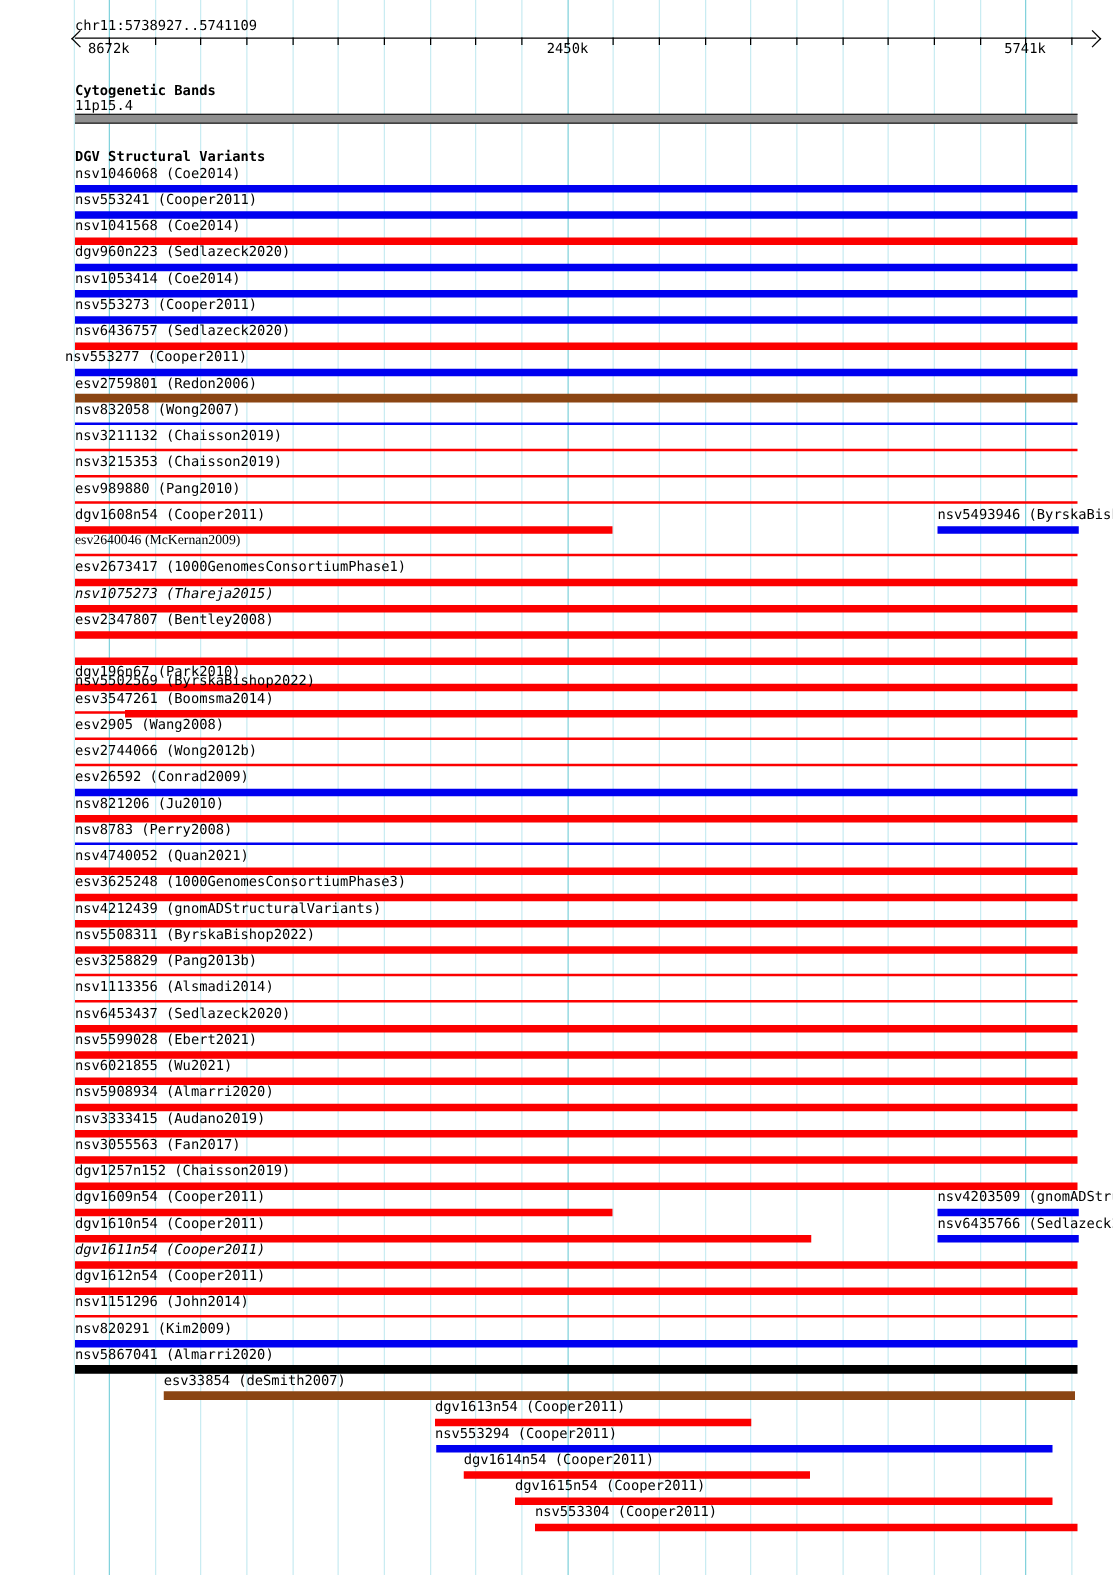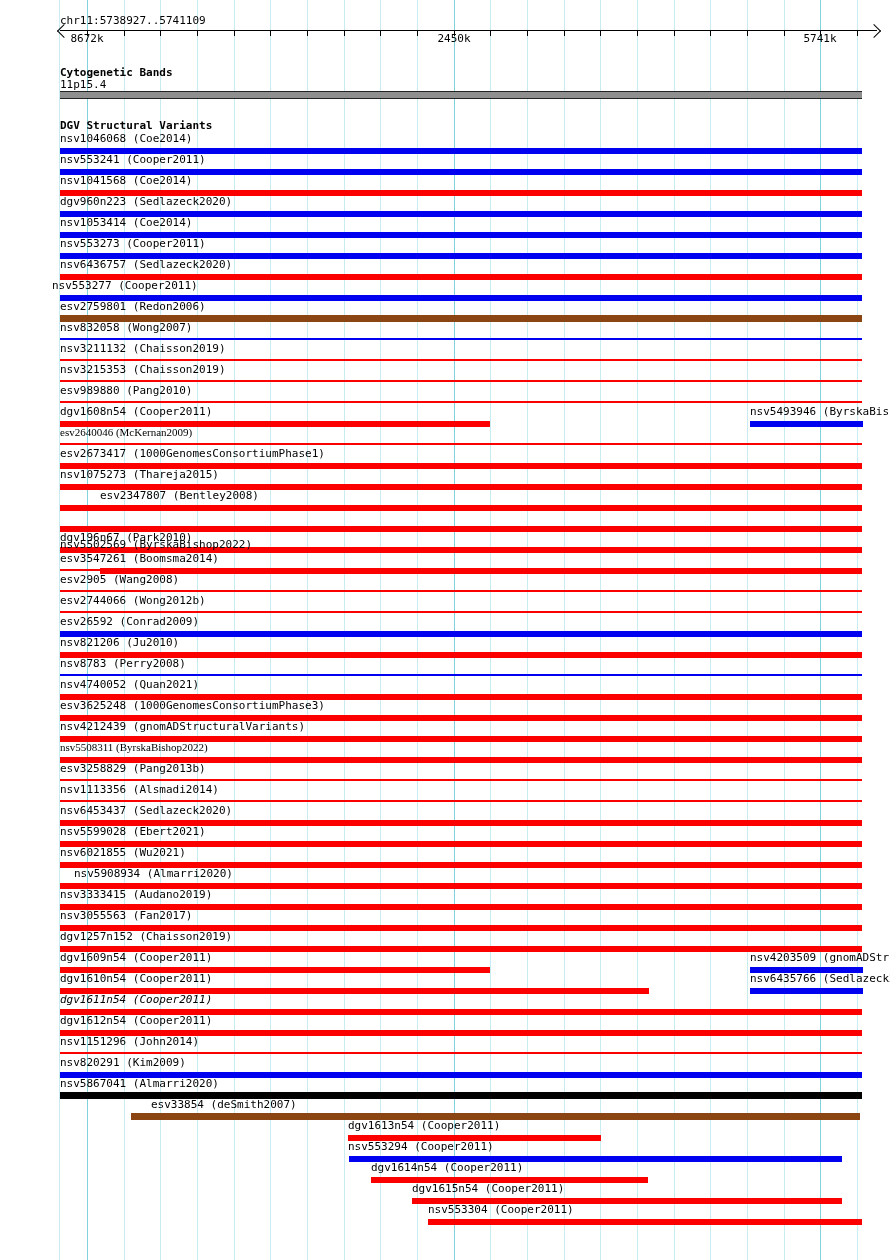--- a/index.html
+++ b/index.html
@@ -149,25 +149,25 @@
       </div>
       <div class="">
         <div class="vlabel" style="left: 60px; top: 426px; font-family: Liberation Serif, serif;">esv2640046 (McKernan2009)</div>
         <div class="vbar" style="left: 60px; width: 802px; top: 443px; height: 2px; background: rgb(252, 0, 0);"></div>
       </div>
       <div class="">
         <div class="vlabel" style="left: 60px; top: 447px;">esv2673417 (1000GenomesConsortiumPhase1)</div>
         <div class="vbar" style="left: 60px; width: 802px; top: 463px; height: 6px; background: rgb(252, 0, 0);"></div>
       </div>
       <div class="">
-        <div class="vlabel" style="left: 60px; top: 468px;">nsv1075273 (Thareja2015)</div>
+        <div class="vlabel" style="left: 60px; top: 468px; font-style: italic;">nsv1075273 (Thareja2015)</div>
         <div class="vbar" style="left: 60px; width: 802px; top: 484px; height: 6px; background: rgb(252, 0, 0);"></div>
       </div>
       <div class="">
-        <div class="vlabel" style="left: 60px; top: 489px; margin-left: 40px;">esv2347807 (Bentley2008)</div>
+        <div class="vlabel" style="left: 60px; top: 489px;">esv2347807 (Bentley2008)</div>
         <div class="vbar" style="left: 60px; width: 802px; top: 505px; height: 6px; background: rgb(252, 0, 0);"></div>
       </div>
       <div class="">
         <div class="vlabel" style="left: 60px; top: 538px;">nsv5502569 (ByrskaBishop2022)</div>
         <div class="vbar" style="left: 60px; width: 802px; top: 526px; height: 6px; background: rgb(252, 0, 0);"></div>
       </div>
       <div class="">
         <div class="vlabel" style="left: 60px; top: 531px;">dgv196n67 (Park2010)</div>
         <div class="vbar" style="left: 60px; width: 802px; top: 547px; height: 6px; background: rgb(252, 0, 0);"></div>
       </div>
@@ -202,21 +202,21 @@
       </div>
       <div class="">
         <div class="vlabel" style="left: 60px; top: 699px;">esv3625248 (1000GenomesConsortiumPhase3)</div>
         <div class="vbar" style="left: 60px; width: 802px; top: 715px; height: 6px; background: rgb(252, 0, 0);"></div>
       </div>
       <div class="">
         <div class="vlabel" style="left: 60px; top: 720px;">nsv4212439 (gnomADStructuralVariants)</div>
         <div class="vbar" style="left: 60px; width: 802px; top: 736px; height: 6px; background: rgb(252, 0, 0);"></div>
       </div>
       <div class="">
-        <div class="vlabel" style="left: 60px; top: 741px; font-family: Liberation Serif, serif;">nsv5508311 (ByrskaBishop2022)</div>
+        <div class="vlabel" style="left: 60px; top: 741px;">nsv5508311 (ByrskaBishop2022)</div>
         <div class="vbar" style="left: 60px; width: 802px; top: 757px; height: 6px; background: rgb(252, 0, 0);"></div>
       </div>
       <div class="">
         <div class="vlabel" style="left: 60px; top: 762px;">esv3258829 (Pang2013b)</div>
         <div class="vbar" style="left: 60px; width: 802px; top: 779px; height: 2px; background: rgb(252, 0, 0);"></div>
       </div>
       <div class="">
         <div class="vlabel" style="left: 60px; top: 783px;">nsv1113356 (Alsmadi2014)</div>
         <div class="vbar" style="left: 60px; width: 802px; top: 800px; height: 2px; background: rgb(252, 0, 0);"></div>
       </div>
@@ -226,21 +226,21 @@
       </div>
       <div class="">
         <div class="vlabel" style="left: 60px; top: 825px;">nsv5599028 (Ebert2021)</div>
         <div class="vbar" style="left: 60px; width: 802px; top: 841px; height: 6px; background: rgb(252, 0, 0);"></div>
       </div>
       <div class="">
         <div class="vlabel" style="left: 60px; top: 846px;">nsv6021855 (Wu2021)</div>
         <div class="vbar" style="left: 60px; width: 802px; top: 862px; height: 6px; background: rgb(252, 0, 0);"></div>
       </div>
       <div class="">
-        <div class="vlabel" style="left: 74px; top: 867px;">nsv5908934 (Almarri2020)</div>
+        <div class="vlabel" style="left: 60px; top: 867px;">nsv5908934 (Almarri2020)</div>
         <div class="vbar" style="left: 60px; width: 802px; top: 883px; height: 6px; background: rgb(252, 0, 0);"></div>
       </div>
       <div class="">
         <div class="vlabel" style="left: 60px; top: 888px;">nsv3333415 (Audano2019)</div>
         <div class="vbar" style="left: 60px; width: 802px; top: 904px; height: 6px; background: rgb(252, 0, 0);"></div>
       </div>
       <div class="">
         <div class="vlabel" style="left: 60px; top: 909px;">nsv3055563 (Fan2017)</div>
         <div class="vbar" style="left: 60px; width: 802px; top: 925px; height: 6px; background: rgb(252, 0, 0);"></div>
       </div>
@@ -274,21 +274,21 @@
       </div>
       <div class="">
         <div class="vlabel" style="left: 60px; top: 1056px;">nsv820291 (Kim2009)</div>
         <div class="vbar" style="left: 60px; width: 802px; top: 1072px; height: 6px; background: rgb(0, 0, 240);"></div>
       </div>
       <div class="">
         <div class="vlabel" style="left: 60px; top: 1077px;">nsv5867041 (Almarri2020)</div>
         <div class="vbar" style="left: 60px; width: 802px; top: 1092px; height: 7px; background: rgb(0, 0, 0);"></div>
       </div>
       <div class="">
-        <div class="vlabel" style="left: 131px; top: 1098px; margin-left: 20px;">esv33854 (deSmith2007)</div>
+        <div class="vlabel" style="left: 131px; top: 1098px;">esv33854 (deSmith2007)</div>
         <div class="vbar" style="left: 131px; width: 729px; top: 1113px; height: 7px; background: rgb(139, 69, 19);"></div>
       </div>
       <div class="">
         <div class="vlabel" style="left: 348px; top: 1119px;">dgv1613n54 (Cooper2011)</div>
         <div class="vbar" style="left: 348px; width: 253px; top: 1135px; height: 6px; background: rgb(252, 0, 0);"></div>
       </div>
       <div class="">
         <div class="vlabel" style="left: 348px; top: 1140px;">nsv553294 (Cooper2011)</div>
         <div class="vbar" style="left: 349px; width: 493px; top: 1156px; height: 6px; background: rgb(0, 0, 240);"></div>
       </div>

